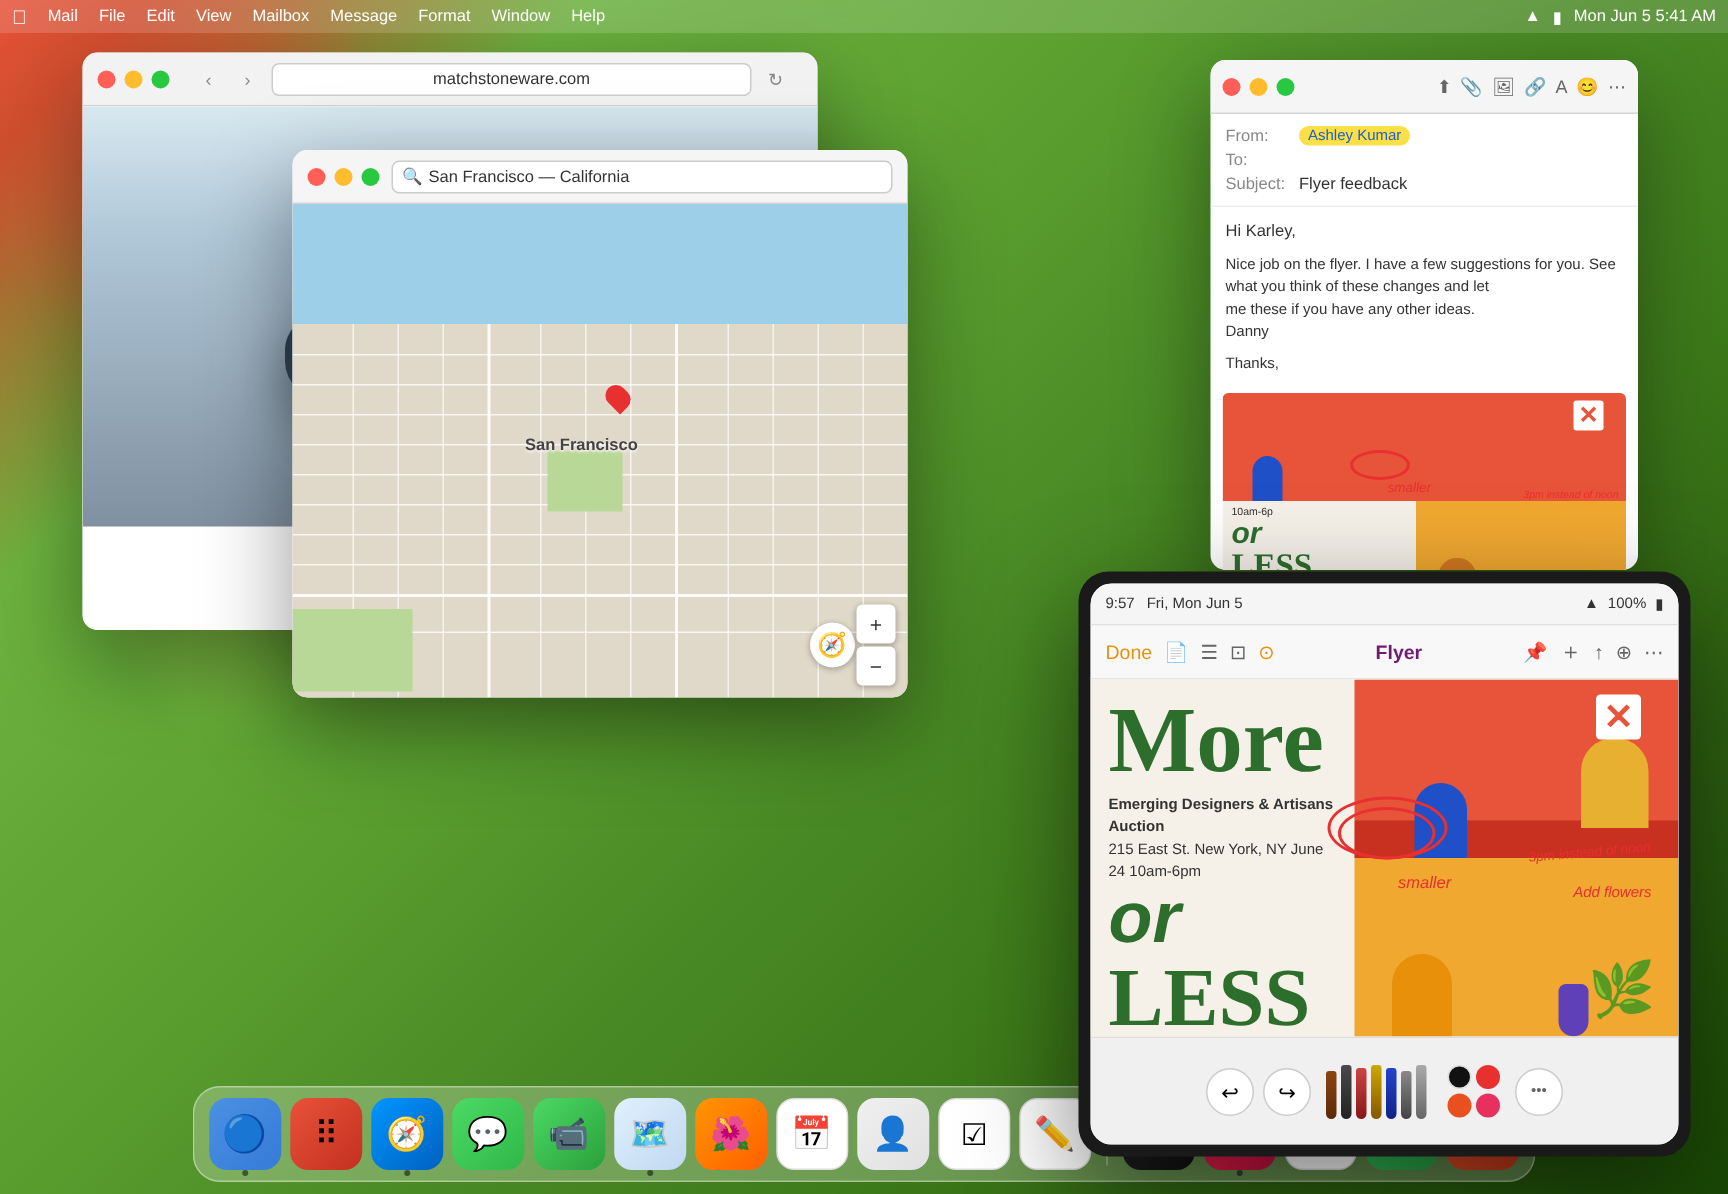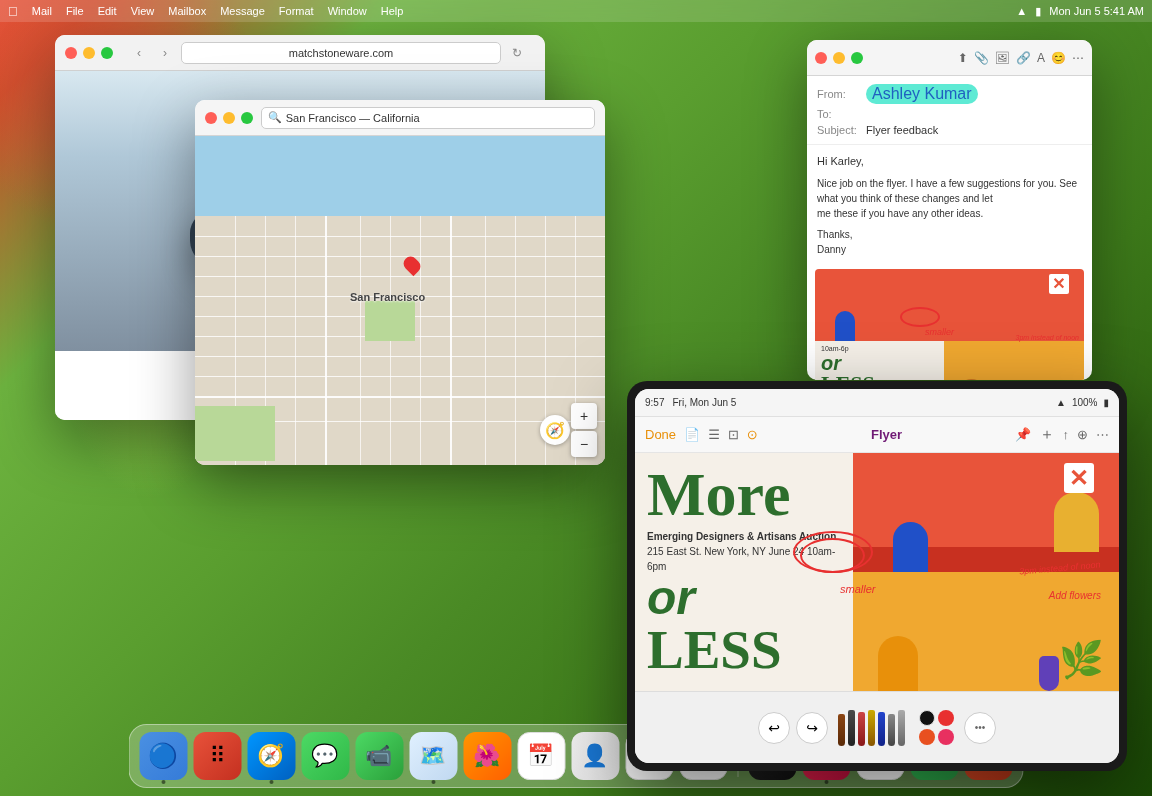--- a/index.html
+++ b/index.html
@@ -290,24 +290,24 @@
       border-bottom: 1px solid #eee;
     }
     .mail-field {
       display: flex; align-items: center; gap: 4px;
       padding: 2px 0;
       font-size: 11px;
     }
     .mail-field-label { color: #888; min-width: 45px; }
     .mail-field-value { color: #333; }
     .mail-chip {
-      background: #5eead4;
+      background: #fde047;
       border-radius: 10px;
       padding: 1px 6px;
-      font-size: 16px;
+      font-size: 10px;
       color: #2060c0;
     }
     .mail-body {
       padding: 8px 10px;
       font-size: 11px;
       color: #333;
       line-height: 1.5;
     }
     .mail-flyer-preview {
       margin: 4px 8px;
@@ -407,21 +407,21 @@
       color: #e83030;
       font-size: 9px;
       font-family: 'Helvetica Neue', sans-serif;
       font-style: italic;
     }
 
     
     .ipad {
       position: absolute;
       bottom: 25px; right: 25px;
-      width: 500px;
+      width: 408px;
       height: 390px;
       background: #1a1a1a;
       border-radius: 20px;
       box-shadow: 0 25px 70px rgba(0,0,0,0.5);
       overflow: hidden;
       z-index: 25;
     }
     .ipad-screen {
       position: absolute;
       top: 8px; left: 8px; right: 8px; bottom: 8px;
@@ -773,22 +773,22 @@
         <span class="mail-field-label">Subject:</span>
         <span class="mail-field-value">Flyer feedback</span>
       </div>
     </div>
     <div class="mail-body">
       <div>Hi Karley,</div>
       <div style="margin-top:6px; font-size:10px; line-height:1.5;">
         <span>Nice job on the flyer. I have a few suggestions for you. See what you think of these changes and let</span><br>
         <span>me these if you have any other ideas.</span>
       </div>
+      <div style="font-size:10px;">Danny</div>
       <div style="margin-top:6px; font-size:10px;">Thanks,</div>
-      <div style="font-size:10px;">Danny</div>
     </div>
 
     <div class="mail-flyer-preview">
       <div class="flyer-container">
 
         <div class="flyer-left-section">
           <div class="flyer-more">More</div>
           <div class="flyer-details">
             <div>Emerging Designers &amp; Artisans Auction</div>
             <div>215 East St. New York, NY</div>

